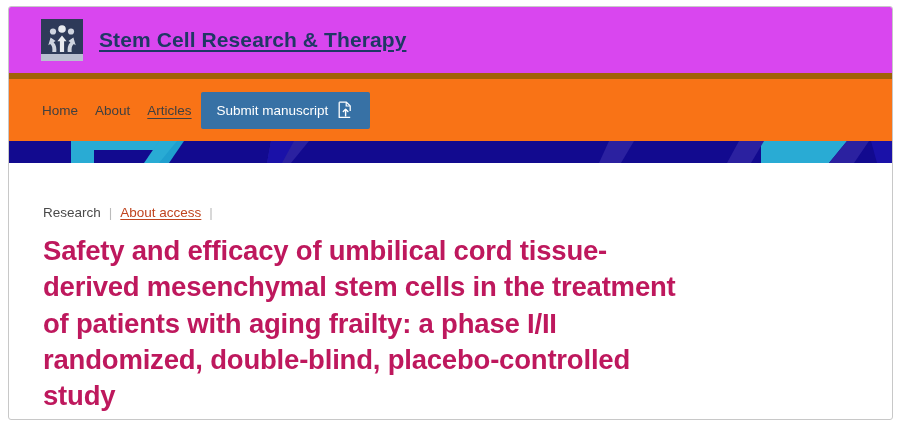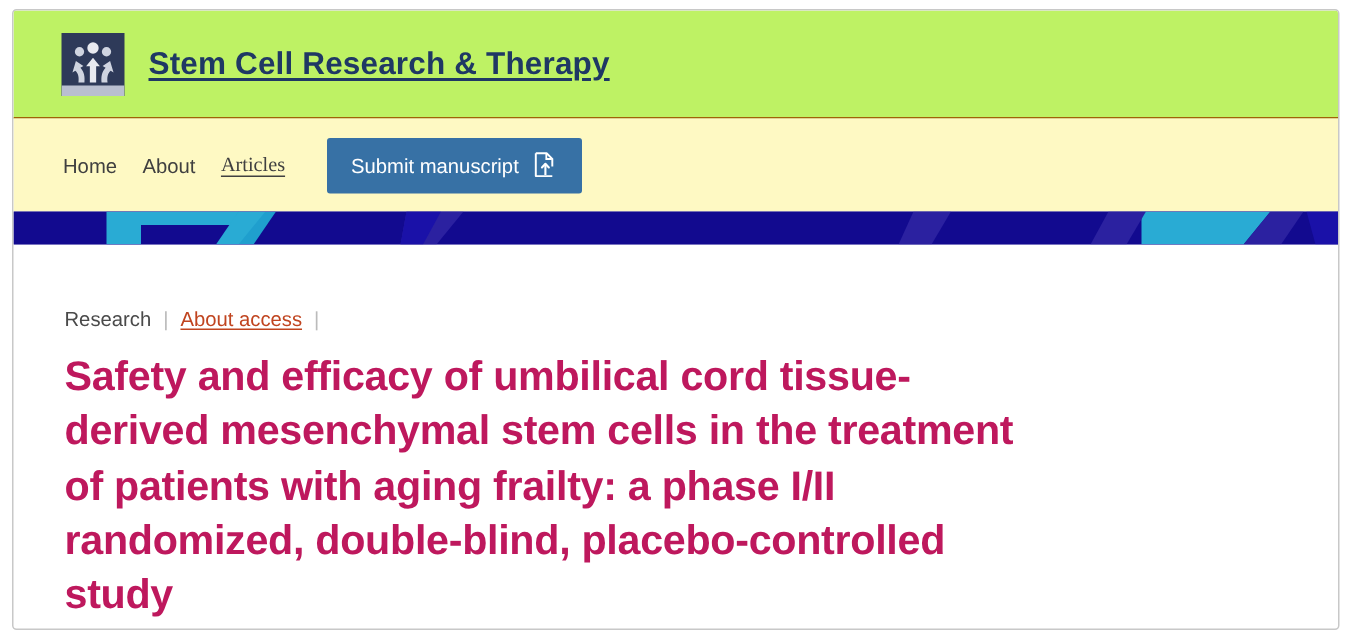--- a/index.html
+++ b/index.html
@@ -27,22 +27,22 @@
     border: 1px solid #c8c8c8;
     border-radius: 3px;
     background: #ffffff;
     overflow: hidden;
   }
 
   
   .masthead {
     position: relative;
     height: 72px;
-    background: #bef264;
-    border-bottom: 1px solid #a16207;
+    background: #d946ef;
+    border-bottom: 6px solid #a16207;
     display: flex;
     align-items: center;
     padding-left: 32px;
     box-sizing: border-box;
   }
   .journal-logo {
     width: 42px;
     height: 42px;
     flex: 0 0 42px;
     position: relative;
@@ -69,46 +69,45 @@
     text-underline-offset: 3px;
     text-decoration-thickness: 1.5px;
     white-space: nowrap;
     cursor: pointer;
   }
 
   
   .navbar {
     position: relative;
     height: 62px;
-    background: #fef9c3;
+    background: #f97316;
     display: flex;
     align-items: center;
     padding-left: 33px;
     box-sizing: border-box;
   }
   .nav-links {
     display: flex;
     align-items: center;
     gap: 17px;
   }
   .nav-link {
     font-size: 13.5px;
     color: #404040;
     white-space: nowrap;
     cursor: pointer;
   }
   .nav-link.active {
     text-decoration: underline;
     text-underline-offset: 3px;
     text-decoration-thickness: 1px;
-    font-family: Liberation Serif, serif;
   }
 
   .submit-btn {
-    margin-left: 28px;
+    margin-left: 9px;
     height: 37px;
     background: #3771a5;
     color: #ffffff;
     border: none;
     border-radius: 2px;
     font-family: "Liberation Sans", sans-serif;
     font-size: 13.5px;
     padding: 0 16px;
     display: flex;
     align-items: center;

